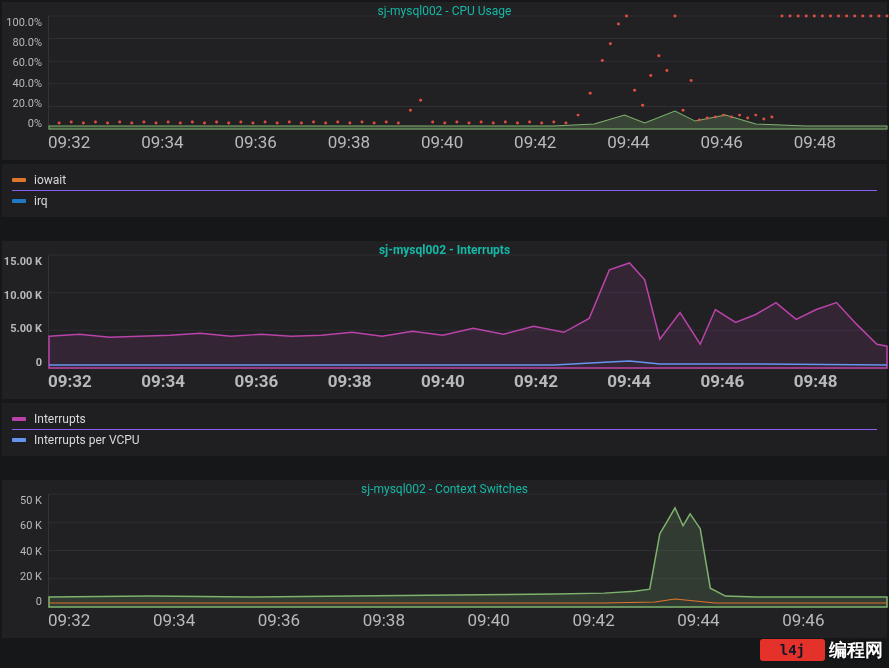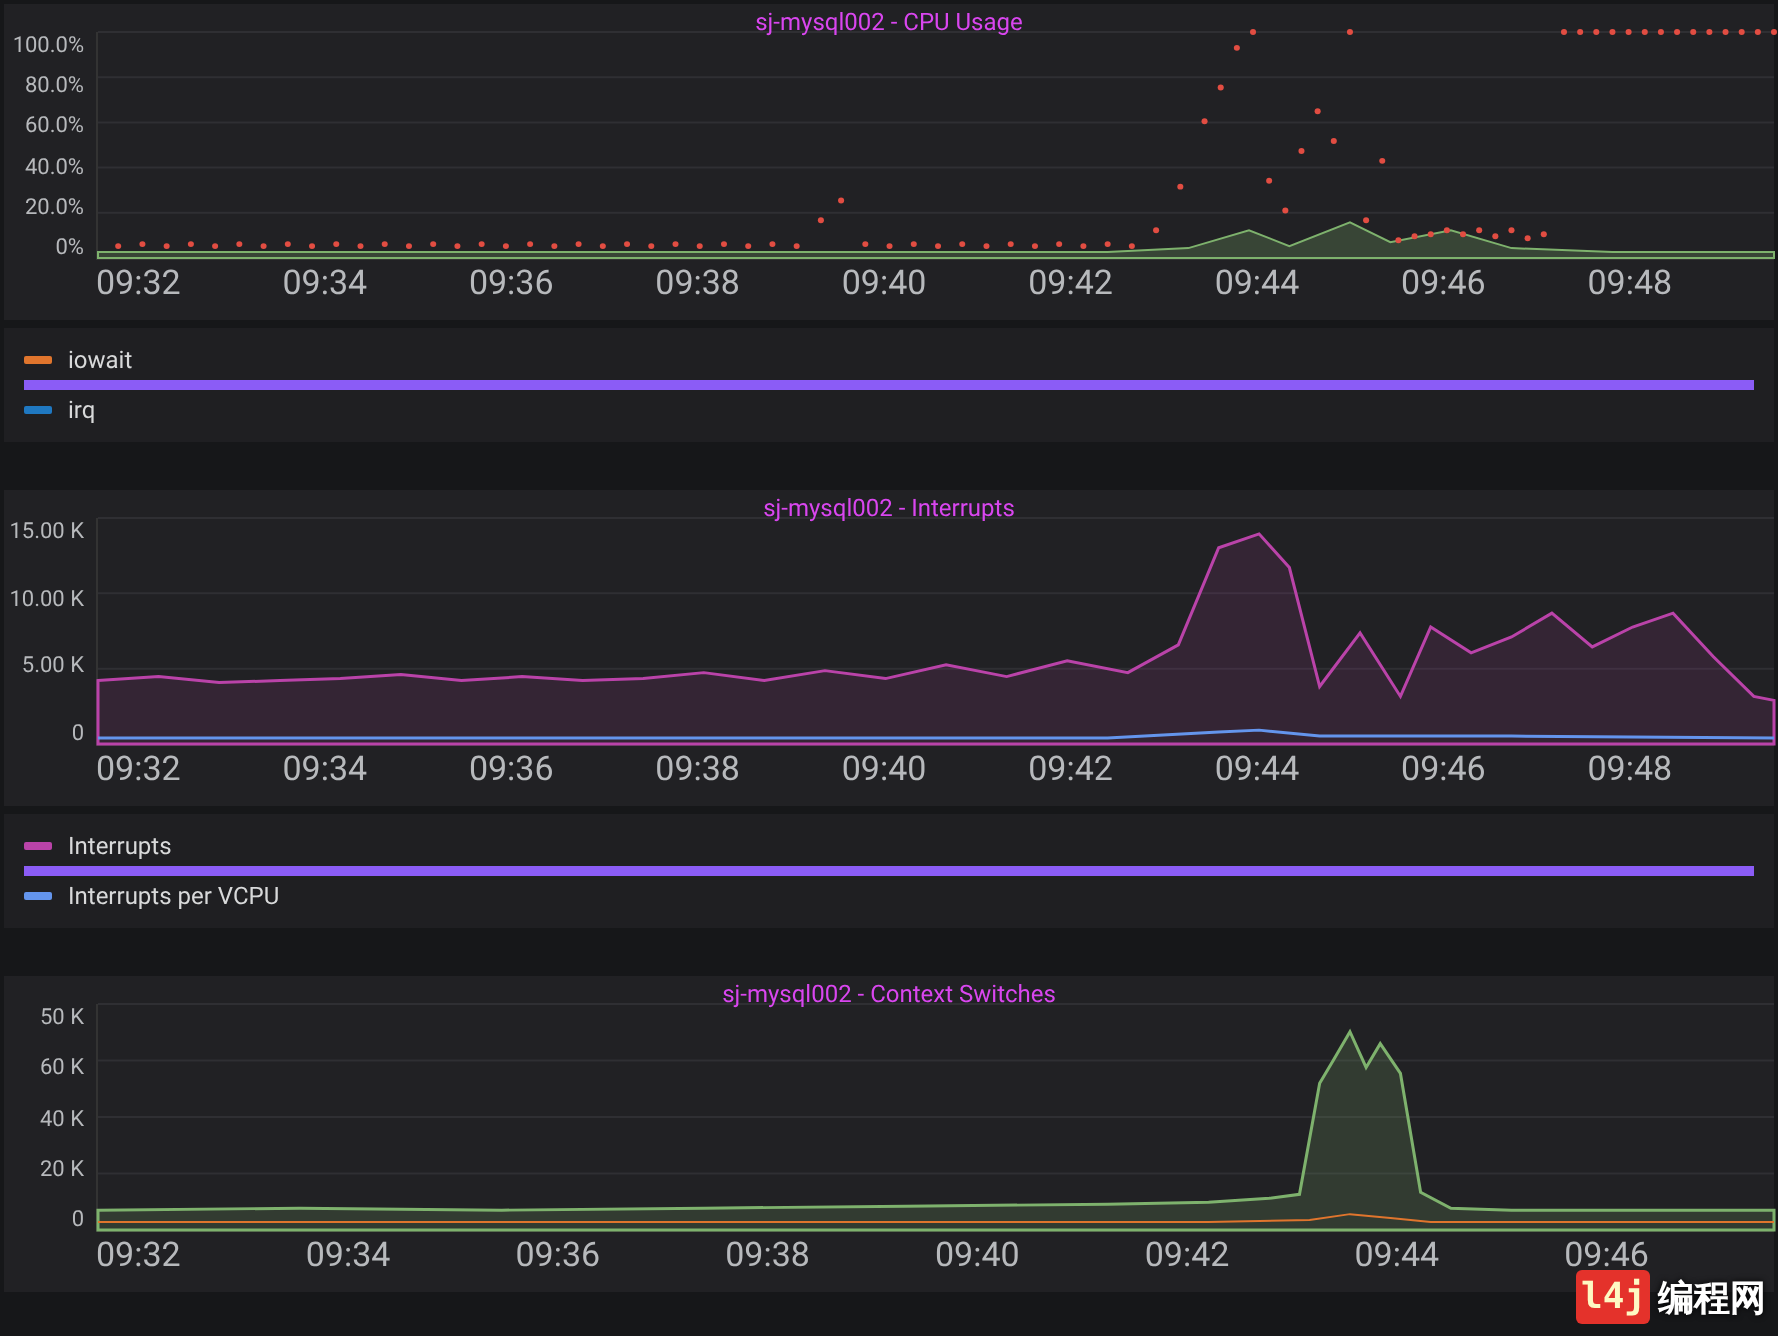--- a/index.html
+++ b/index.html
@@ -17,21 +17,21 @@
     background: #212124;
     margin: 2px 2px 4px 2px;
     position: relative;
   }
   .panel-header {
     position: absolute;
     top: 2px;
     left: 50%;
     transform: translateX(-50%);
     font-size: 12px;
-    color: #d946ef;
+    color: #14b8a6;
     z-index: 10;
     white-space: nowrap;
   }
   .panel-icon {
     position: absolute;
     top: 4px;
     left: 6px;
     color: #6e7175;
     font-size: 10px;
     cursor: pointer;
@@ -68,21 +68,21 @@
   .x-tick { flex: 1; text-align: left; }
   .legend {
     padding: 6px 10px 6px 10px;
     background: #1f1f22;
     margin-top: 4px;
   }
   .legend-row {
     display: flex;
     align-items: center;
     padding: 3px 0;
-    border-bottom: 5px solid #8b5cf6;
+    border-bottom: 1px solid #8b5cf6;
     font-size: 12px;
     color: #d8d9da;
   }
   .legend-row:last-child { border-bottom: none; }
   .legend-swatch {
     width: 14px;
     height: 4px;
     margin-right: 8px;
     border-radius: 1px;
   }
@@ -103,24 +103,24 @@
     position: absolute;
     right: 6px;
     bottom: 6px;
     display: flex;
     align-items: center;
     gap: 4px;
     z-index: 50;
   }
   .watermark .logo {
     background: #e4322b;
-    color: #fef9c3;
+    color: #0f172a;
     font-weight: bold;
-    font-size: 18px;
-    padding: 3px 2px;
+    font-size: 14px;
+    padding: 3px 20px;
     border-radius: 3px;
     font-family: monospace;
   }
   .watermark .text {
     color: #fff;
     font-size: 18px;
     font-weight: bold;
     text-shadow: 0 0 3px #000;
   }
 </style>
@@ -265,21 +265,21 @@
 </div>
 
 <div class="collapse-row">
   <span class="collapse-icon">
     <svg width="12" height="12" viewBox="0 0 24 24" fill="none" stroke="#8e9196" stroke-width="3">
         <polyline points="6 9 12 15 18 9"></polyline>
       </svg>
   </span>
 </div>
 
-<div class="panel" style="height:158px;">
+<div class="panel" style="height:158px;font-weight:bold;">
   <span class="panel-icon">
     <svg width="10" height="10" viewBox="0 0 24 24" fill="none" stroke="#6e7175" stroke-width="2.5">
         <path d="M18 13v6a2 2 0 0 1-2 2H5a2 2 0 0 1-2-2V8a2 2 0 0 1 2-2h6"></path>
         <polyline points="15 3 21 3 21 9"></polyline>
         <line x1="10" y1="14" x2="21" y2="3"></line>
       </svg>
   </span>
   <div class="panel-header">sj-mysql002 - Interrupts</div>
   <div class="chart-area" style="height:128px; padding-top:14px;">
     <div class="y-axis">

